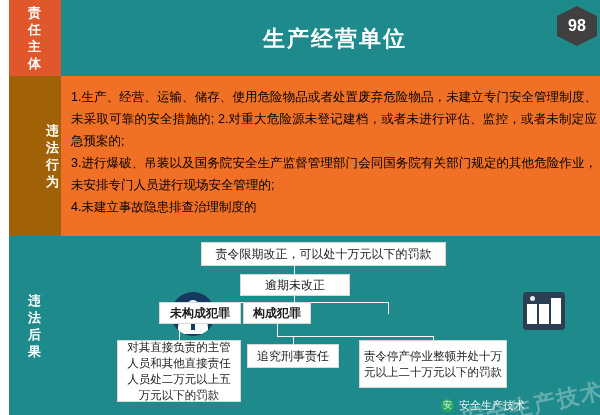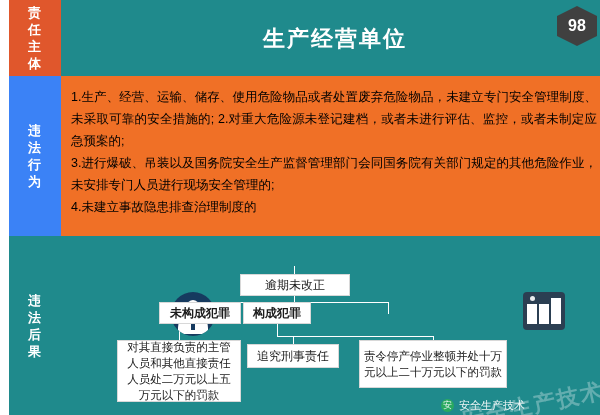--- a/index.html
+++ b/index.html
@@ -22,21 +22,21 @@
   .lbl{
     position:absolute;left:0;width:52px;
     color:#ffffff;
     display:flex;align-items:center;justify-content:center;
     text-align:center;
     font-size:13px;font-weight:bold;line-height:17px;
     letter-spacing:1px;
   }
   .lbl span{display:block;width:16px;}
   .lbl-1{top:0;height:76px;background:#e0572c;}
-  .lbl-2{top:76px;height:160px;background:#3b82f6;}
+  .lbl-2{top:76px;height:160px;background:#a16207;padding-left:18px;}
   .lbl-3{top:236px;height:179px;background:#1f8a8c;}
 
   
   .header{
     position:absolute;left:52px;top:0;width:439px;height:76px;
     background:#1f8a8c;
   }
   .header-title{
     position:absolute;left:0;top:24px;width:548px;
     text-align:center;color:#ffffff;
@@ -170,20 +170,21 @@
         <div class="body"></div>
         <div class="tie"></div>
     </div>
     <div class="factory">
       <div class="smoke"></div>
       <div class="roofa"></div>
         <div class="roofb"></div>
         <div class="roofc"></div>
     </div>
 
+    <div class="box b-order">责令限期改正，可以处十万元以下的罚款</div>
     <div class="box b-overdue">逾期未改正</div>
     <div class="box b-nocrime">未构成犯罪</div>
     <div class="box b-crime">构成犯罪</div>
     <div class="box b-person">对其直接负责的主管人员和其他直接责任人员处二万元以上五万元以下的罚款</div>
     <div class="box b-criminal">追究刑事责任</div>
     <div class="box b-stop">责令停产停业整顿并处十万元以上二十万元以下的罚款</div>
 
     <div class="wm-big">安全生产技术</div>
     <div class="wm-bar">
       <span class="wm-logo">安</span>

